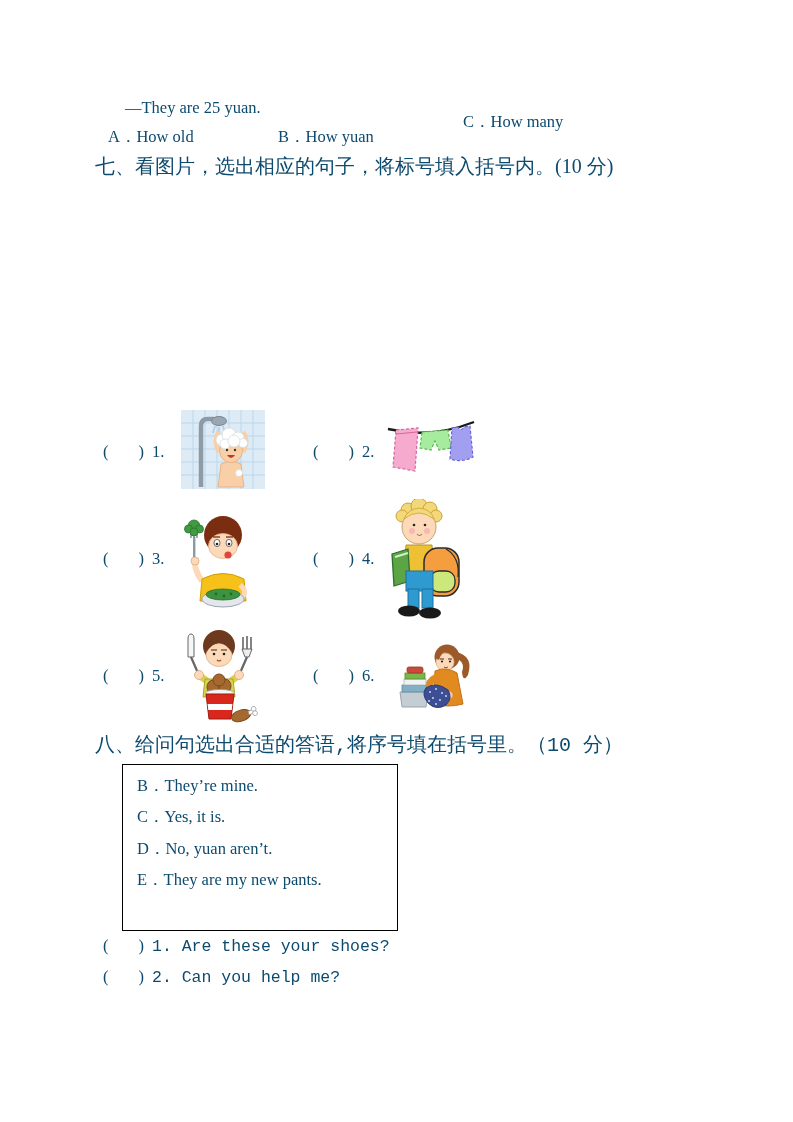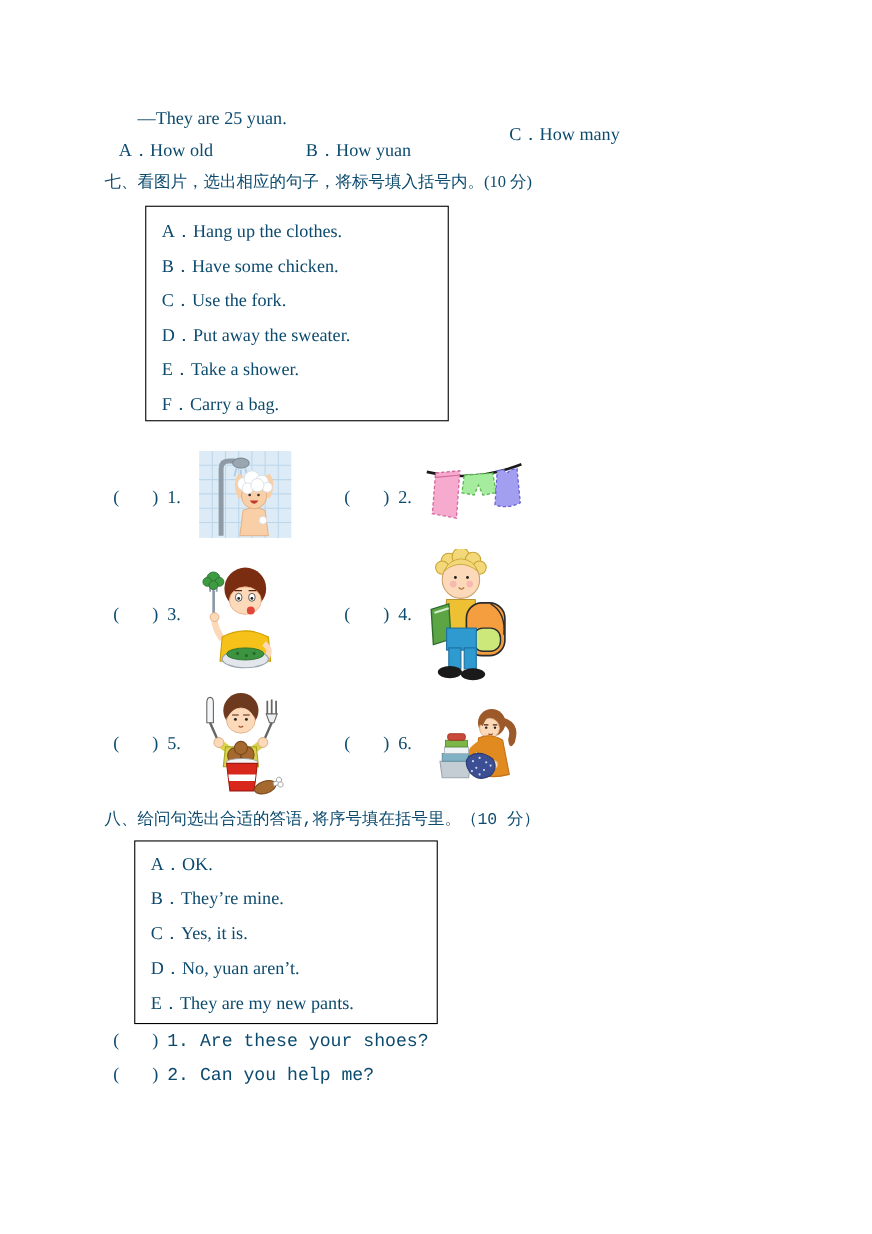--- a/index.html
+++ b/index.html
@@ -4,21 +4,21 @@
 <style>
   * { margin:0; padding:0; box-sizing:border-box; }
   html,body { background:#ffffff; }
   .page {
     position:relative; width:793px; height:1122px; background:#fff;
     font-family:"Liberation Serif","DejaVu Serif",serif; color:#0c4a6e;
     overflow:hidden;
   }
   .abs { position:absolute; white-space:nowrap; }
   .t16 { font-size:16.5px; line-height:19px; }
-  .t17 { font-size:15px; line-height:20px; }
+  .t17 { font-size:20px; line-height:20px; }
   .opt-box { position:absolute; border:1.5px solid #000; background:#fff; }
   .opt-box .opt-line { display:block; font-size:16.5px; white-space:nowrap; }
   .box1 .opt-line { line-height:31.6px; }
   .box2 .opt-line { line-height:31.4px; }
   .box-pad1 { padding:6px 0 0 14px; }
   .box-pad2 { padding:5px 0 0 14px; }
   .mark { position:absolute; font-size:16.5px; white-space:nowrap; }
   .mark .gap { display:inline-block; width:30px; }
   .mark .num { margin-left:8px; }
   .mark .qtext { margin-left:8px;font-family:Liberation Mono, monospace; }
@@ -30,28 +30,20 @@
 <div class="page">
 
   <div class="abs t16" style="left:125px; top:98px;">—They are 25 yuan.</div>
 
   <div class="abs t16" style="left:108px; top:127px;">A．How old</div>
   <div class="abs t16" style="left:278px; top:127px;">B．How yuan</div>
   <div class="abs t16" style="left:463px; top:112px;">C．How many</div>
 
   <div class="abs t17" style="left:95px; top:156px;">七、看图片，选出相应的句子，将标号填入括号内。(10 分)</div>
 
-  <div class="opt-box box1 box-pad1" style="left:132px; top:187px; width:276px; height:196px;">
-    <span class="opt-line">A．Hang up the clothes.</span>
-    <span class="opt-line">B．Have some chicken.</span>
-    <span class="opt-line">C．Use the fork.</span>
-    <span class="opt-line">D．Put away the sweater.</span>
-    <span class="opt-line">E．Take a shower.</span>
-    <span class="opt-line">F．Carry a bag.</span>
-  </div>
 
   <div class="mark" style="left:103px; top:442px;">
     <span>(</span><span class="gap"></span><span>)</span><span class="num">1.</span>
   </div>
   <div class="mark" style="left:313px; top:442px;">
     <span>(</span><span class="gap"></span><span>)</span><span class="num">2.</span>
   </div>
   <div class="mark" style="left:103px; top:549px;">
     <span>(</span><span class="gap"></span><span>)</span><span class="num">3.</span>
   </div>
@@ -255,21 +247,20 @@
           <circle cx="54" cy="54" r="1"></circle>
           <circle cx="37" cy="59" r="1"></circle>
           <circle cx="44" cy="62" r="1"></circle>
       </g>
     </svg>
   </div>
 
   <div class="abs t17" style="left:95px; top:736px;font-family:Liberation Mono, monospace;">八、给问句选出合适的答语,将序号填在括号里。（10 分）</div>
 
   <div class="opt-box box2 box-pad2" style="left:122px; top:764px; width:276px; height:167px;">
-    <span class="opt-line">A．OK.</span>
     <span class="opt-line">B．They’re mine.</span>
     <span class="opt-line">C．Yes, it is.</span>
     <span class="opt-line">D．No, yuan aren’t.</span>
     <span class="opt-line">E．They are my new pants.</span>
   </div>
 
   <div class="mark" style="left:103px; top:936px;">
     <span>(</span><span class="gap"></span><span>)</span><span class="qtext">1. Are these your shoes?</span>
   </div>
   <div class="mark" style="left:103px; top:967px;">

